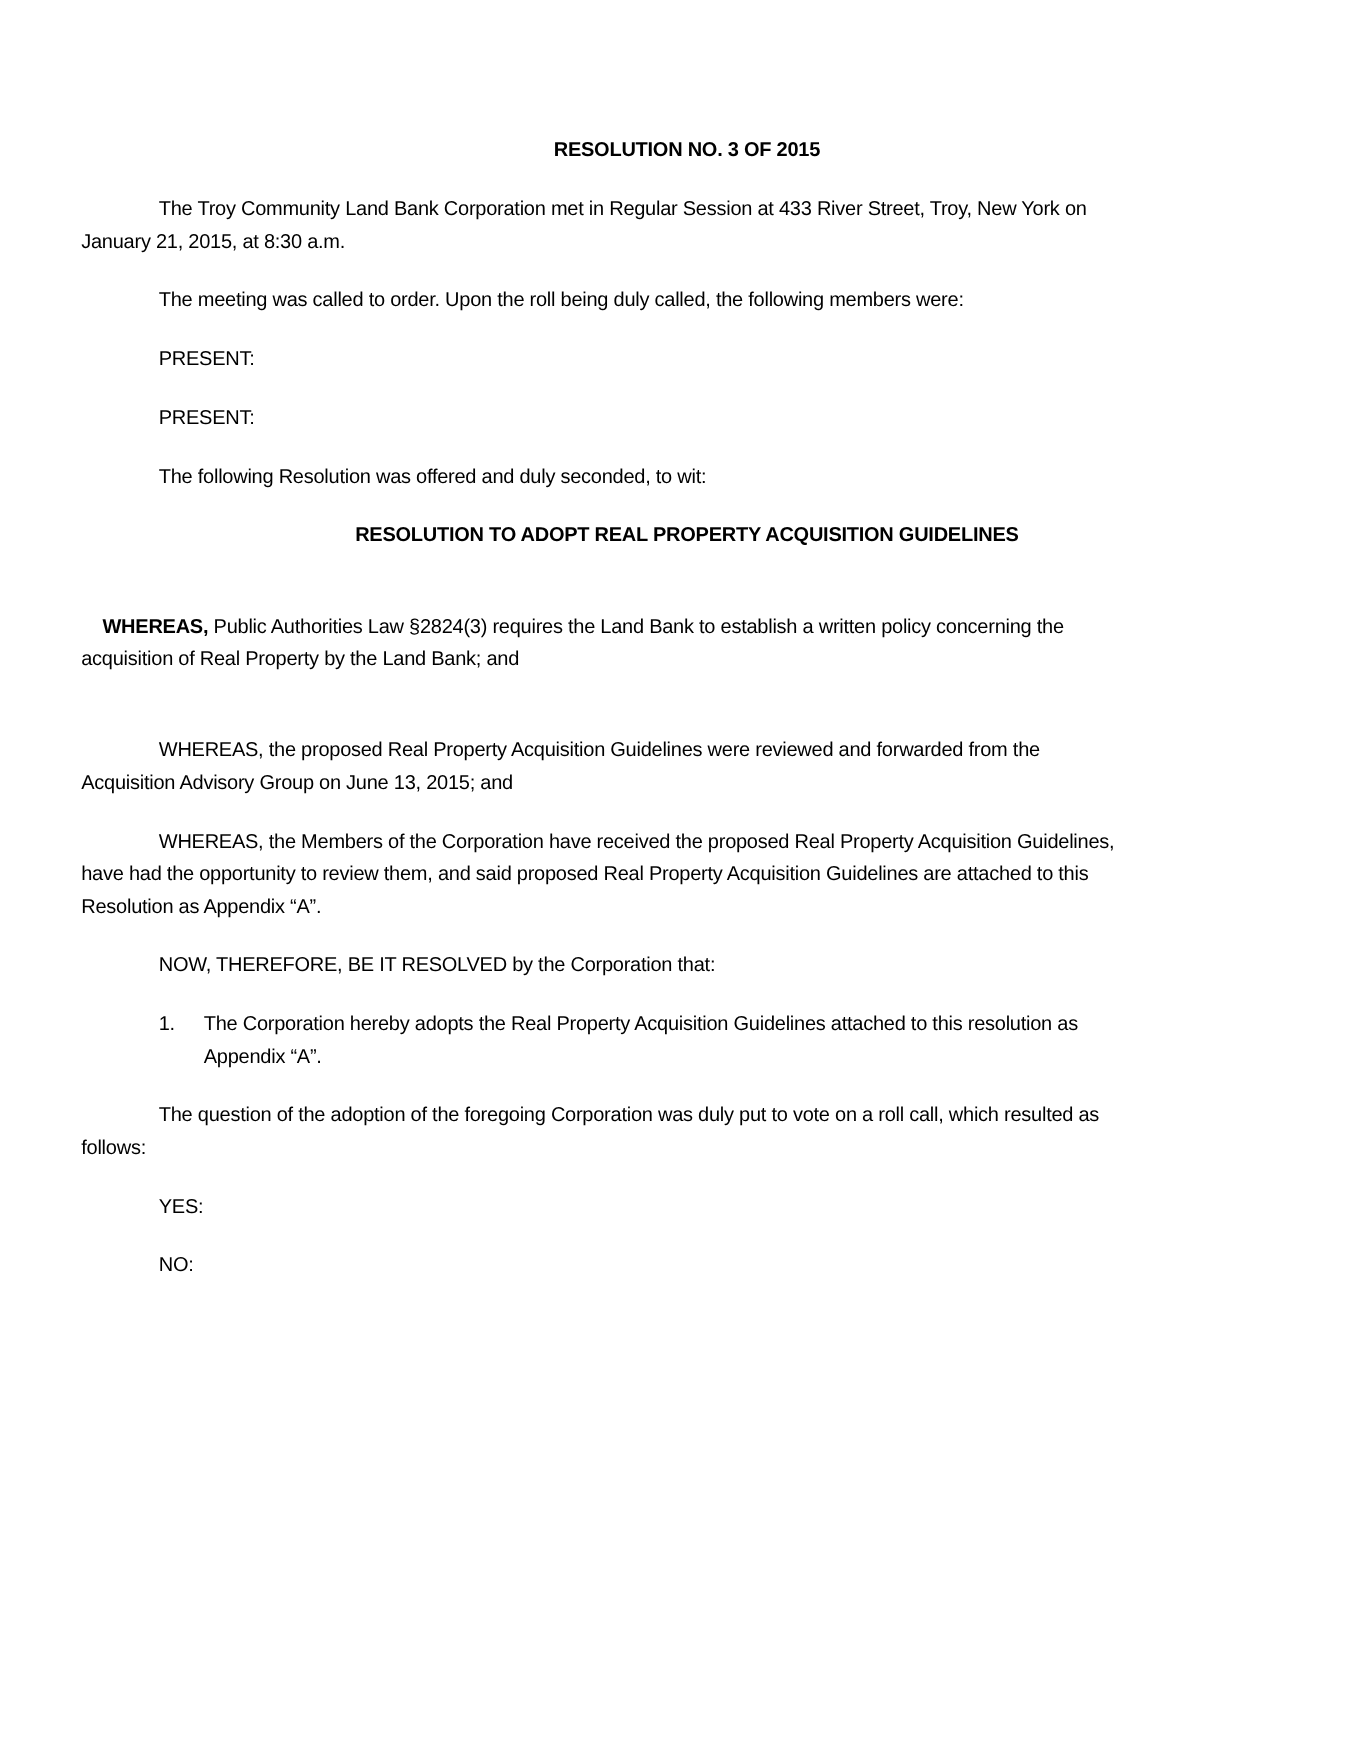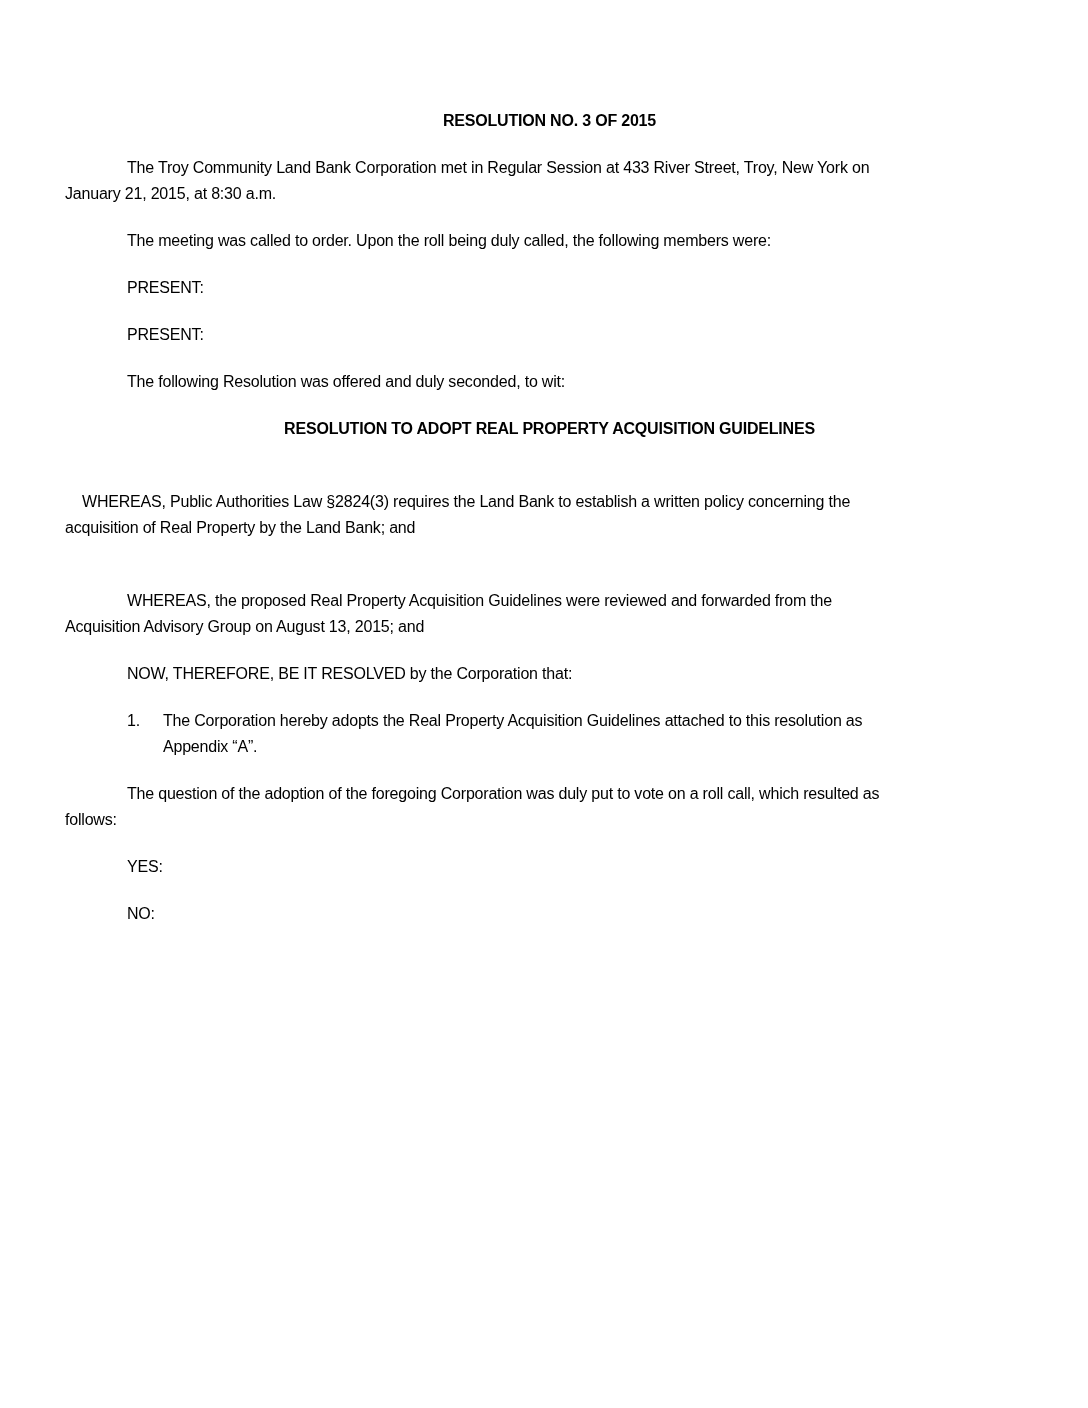--- a/index.html
+++ b/index.html
@@ -26,21 +26,21 @@
     white-space: pre-wrap;
   }
   .indent {
     text-indent: 62px;
   }
   .heading {
     text-align: center;
     font-weight: bold;
   }
   .bold {
-    font-weight: normal;
+    font-weight: bold;
     margin-top: 42px;
   }
   .pre {
     white-space: pre-wrap;
   }
   .list-item {
     display: flex;
     margin: 0 0 21px 62px;
   }
   .list-num {
@@ -71,22 +71,25 @@
   <p class="indent">The following Resolution was offered and duly seconded, to wit:</p>
 
   <p class="heading">RESOLUTION TO ADOPT REAL PROPERTY ACQUISITION GUIDELINES</p>
 
   <p class="indent">
     <span class="bold pre">WHEREAS,</span><span class="pre"> Public Authorities Law §2824(3) requires the Land Bank to establish a written policy concerning the
 acquisition of Real Property by the Land Bank; and</span>
   </p>
 
   <p class="indent">WHEREAS, the proposed Real Property Acquisition Guidelines were reviewed and forwarded from the
-Acquisition Advisory Group on August 13, 2015; and</p>
+Acquisition Advisory Group on June 13, 2015; and</p>
 
+  <p class="indent">WHEREAS, the Members of the Corporation have received the proposed Real Property Acquisition Guidelines,
+have had the opportunity to review them, and said proposed Real Property Acquisition Guidelines are attached to this
+Resolution as Appendix “A”.</p>
 
   <p class="indent">NOW, THEREFORE, BE IT RESOLVED by the Corporation that:</p>
 
   <div class="list-item">
     <div class="list-num">1.</div>
     <div class="list-text">The Corporation hereby adopts the Real Property Acquisition Guidelines attached to this resolution as
 Appendix “A”.</div>
   </div>
 
   <p class="indent">The question of the adoption of the foregoing Corporation was duly put to vote on a roll call, which resulted as

